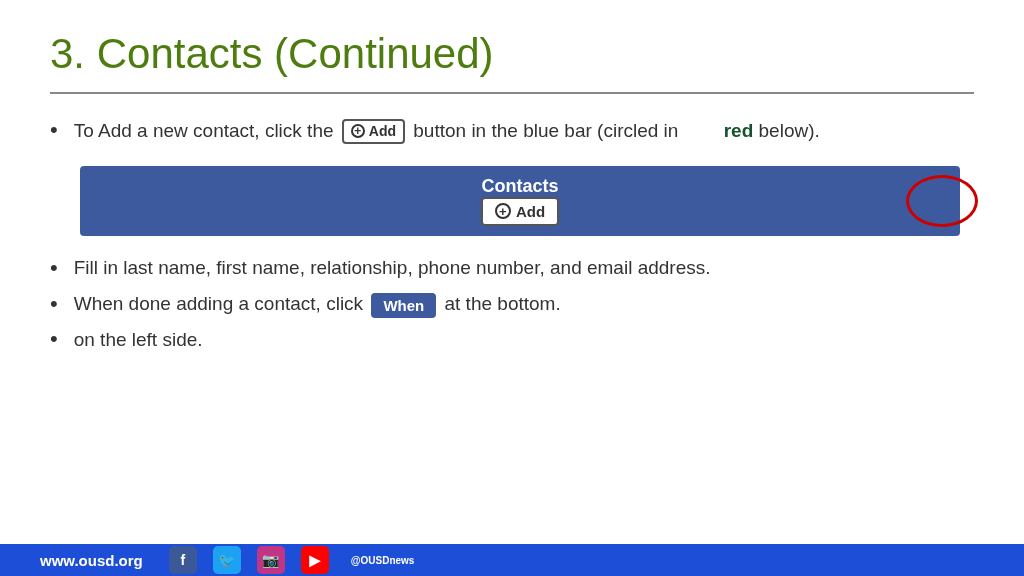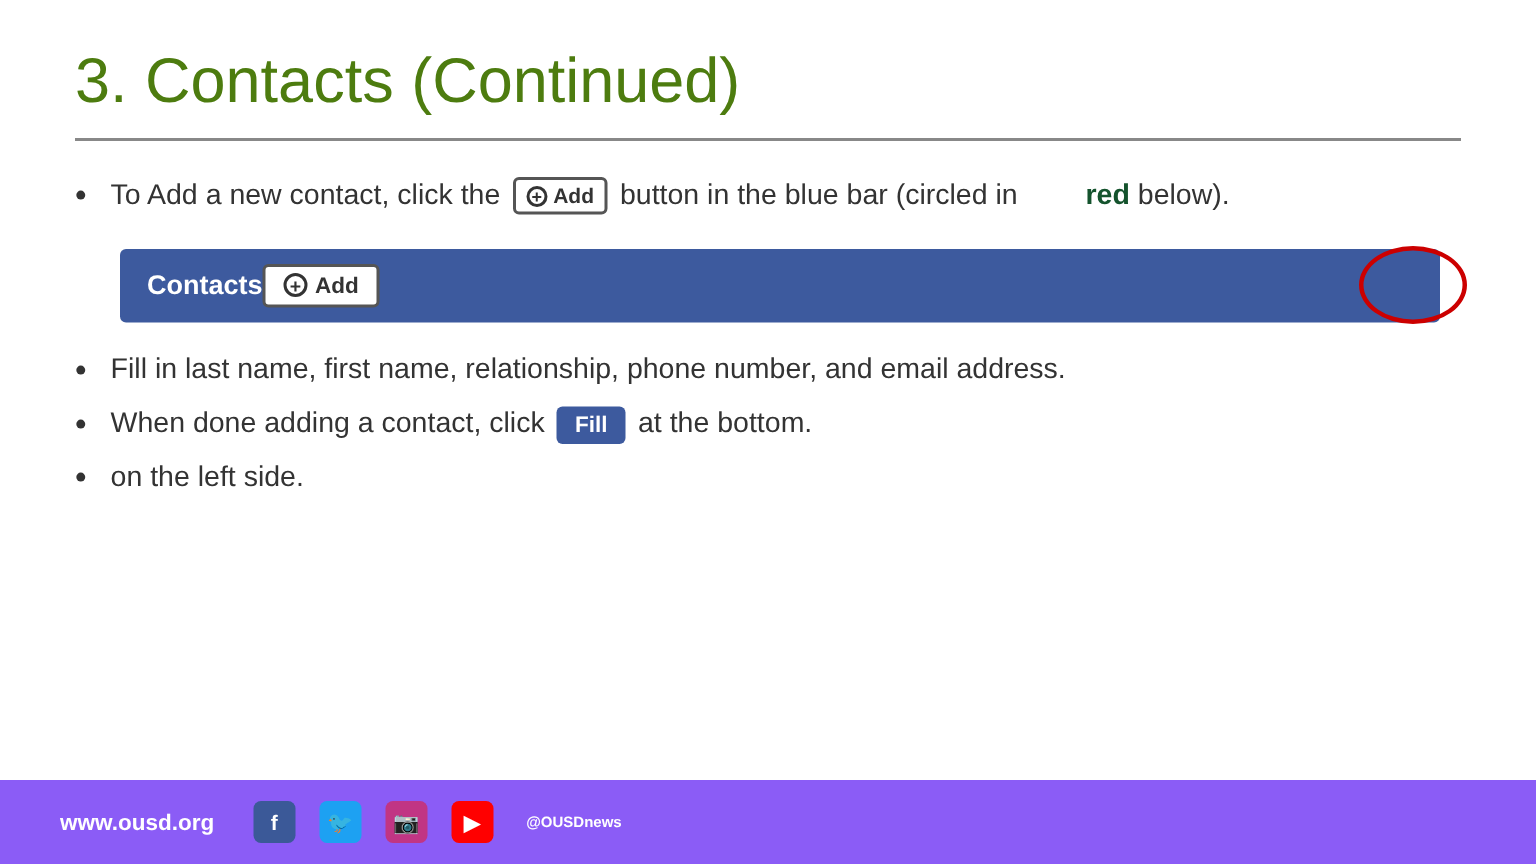--- a/index.html
+++ b/index.html
@@ -95,23 +95,24 @@
       position: relative;
       display: inline-block;
       width: 880px;
     }
 
     .contacts-bar {
       background: #3d5a9e;
       border-radius: 4px;
       display: flex;
       align-items: center;
-      justify-content: flex-start;
+      justify-content: space-between;
       padding: 10px 18px;
       width: 100%;
+      flex-direction: column;
     }
 
     .contacts-bar-label {
       color: #ffffff;
       font-size: 18px;
       font-weight: 600;
     }
 
     .contacts-bar-add-btn {
       display: inline-flex;
@@ -175,22 +176,22 @@
       border-radius: 3px;
       padding: 2px 10px;
       font-size: 14px;
       color: #333333;
       vertical-align: middle;
       margin: 0 3px;
     }
 
     
     .footer {
-      background: #8b5cf6;
-      height: 56px;
+      background: #1d4ed8;
+      height: 32px;
       display: flex;
       align-items: center;
       padding: 0 40px;
       gap: 16px;
     }
 
     .footer-website {
       color: #ffffff;
       font-size: 15px;
       font-weight: 600;
@@ -264,21 +265,21 @@
     <li>
       <span></span>
       <span>Fill in last name, first name, relationship, phone number, and email address.</span>
     </li>
 
     <li>
       <span></span>
       <span>
         <span>When done adding a contact, click</span>
         <span class="inline-btn-save">
-          <span>Fill</span>
+          <span>When</span>
         </span>
         <span>at the bottom.</span>
       </span>
     </li>
 
     <li>
       <span></span>
       <span>
         <span>on the left side.</span>
       </span>

